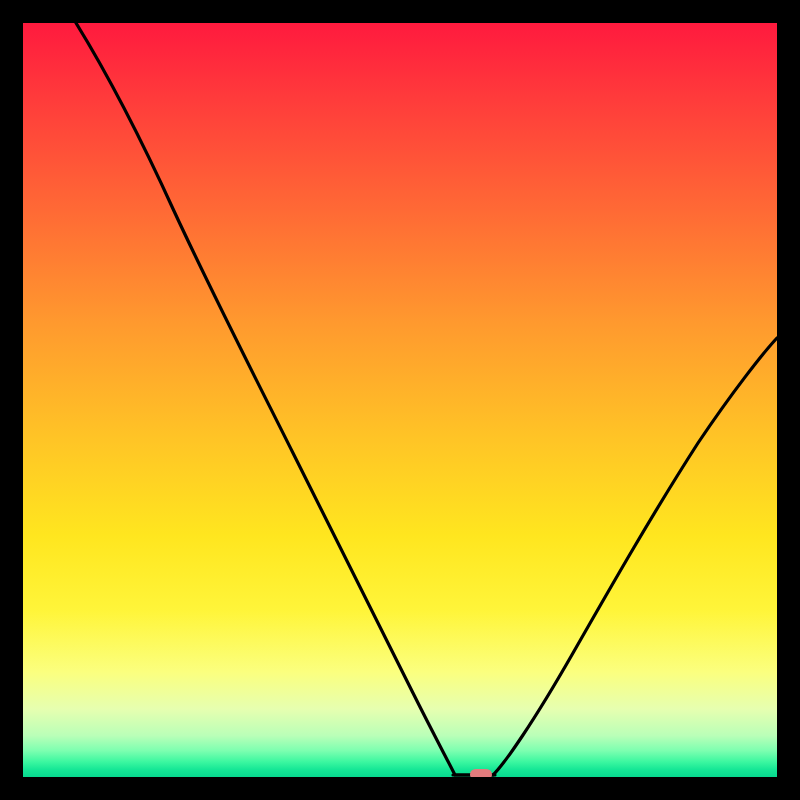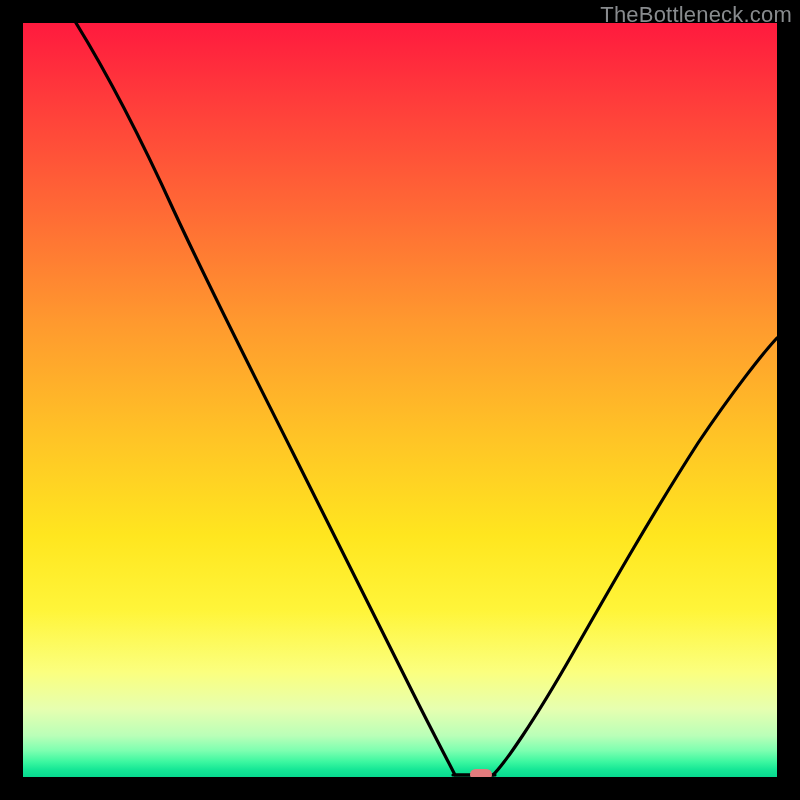--- a/index.html
+++ b/index.html
@@ -82,14 +82,13 @@
                C 482 740, 510 700, 550 630
                C 590 560, 630 490, 675 420
                C 710 368, 740 330, 754 315" fill="none" stroke="#000" stroke-width="3.2" stroke-linecap="round"></path>
 
       <line x1="430" y1="752" x2="472" y2="752" stroke="#000" stroke-width="3.2" stroke-linecap="round"></line>
 
       <rect x="447" y="746" width="22" height="11" rx="5.5" ry="5.5" fill="#e27b7d"></rect>
     </svg>
   </div>
 
-  <div class="watermark">TheBottleneck.com</div>
 </div>
 
 </body></html>

